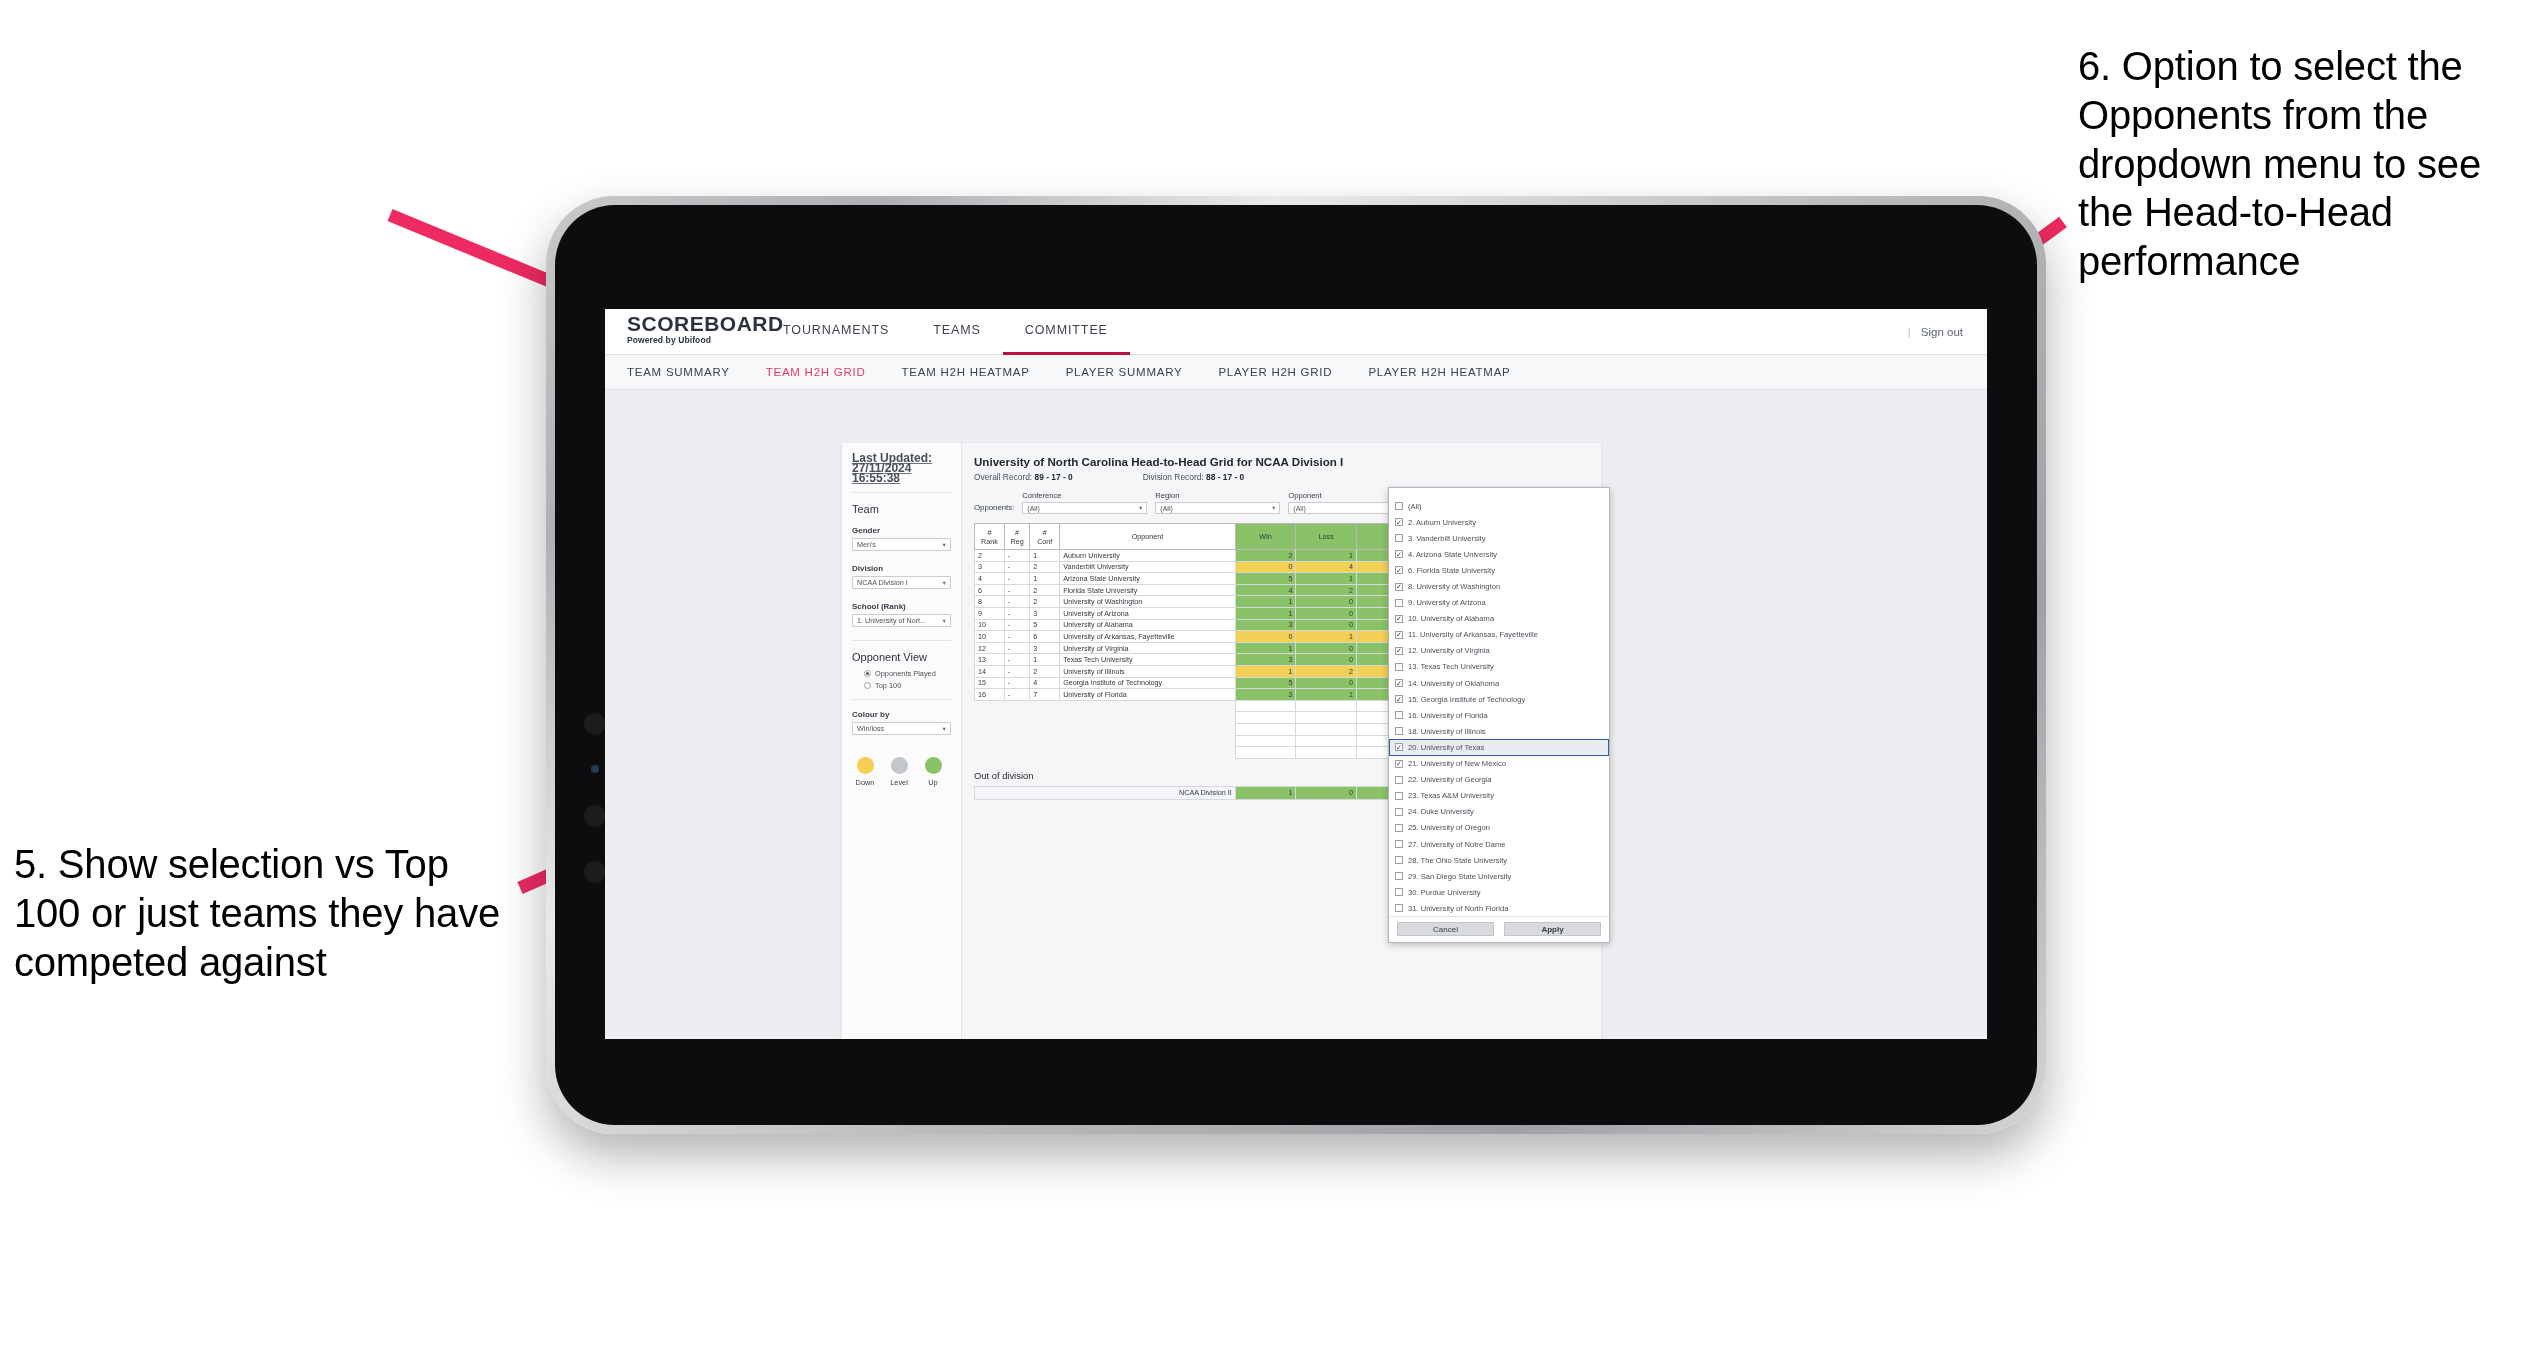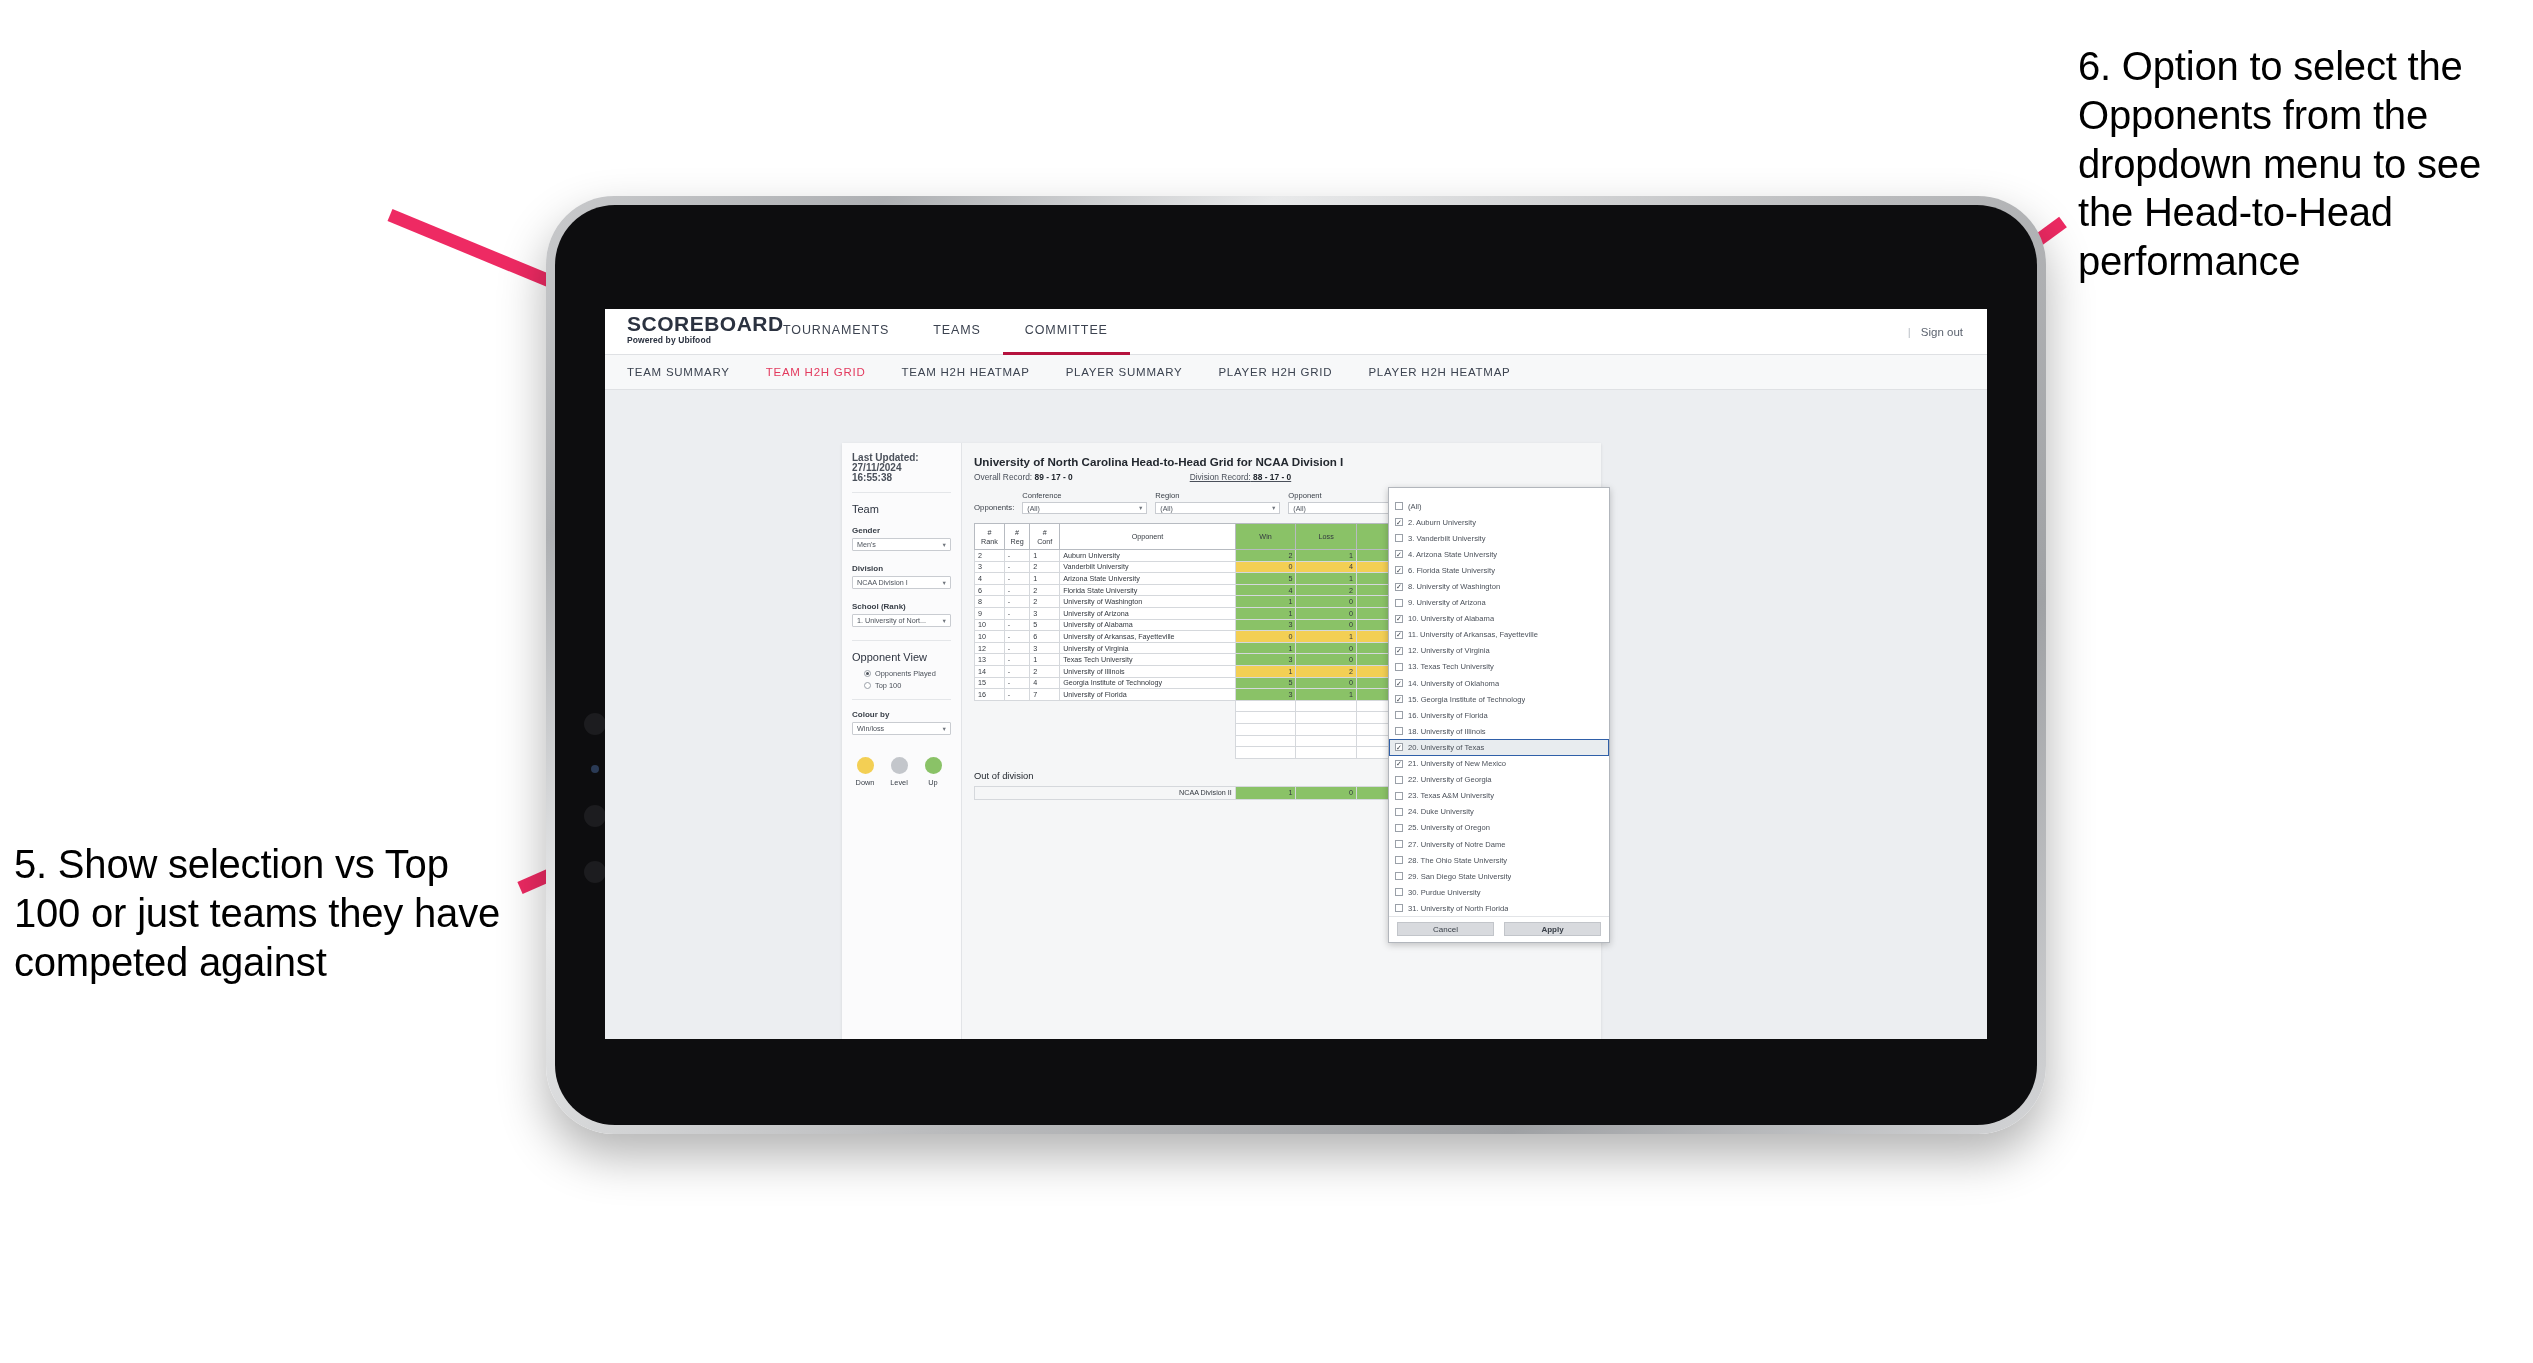--- a/index.html
+++ b/index.html
@@ -87,21 +87,21 @@
   #viz {
     position:absolute; left:237px; top:53px; width:759px; height:639px;
     background:#f5f6f7; box-shadow:0 1px 3px rgba(0,0,0,.10);
   }
 
   
   #pane-left {
     position:absolute; left:0; top:0; width:120px; height:100%;
     background:#fbfbfc; border-right:1px solid #e2e4e7; padding: 10px 10px 0 10px;
   }
-  .lu { font-size:10px; color:#6c7280; line-height:10px; }
+  .lu { font-size:12px; color:#6c7280; line-height:10px;text-decoration:underline; }
   .lu b { color:#4a505a; }
   .sep { height:1px; background:#e4e6e9; margin:9px 0 10px 0; }
   .f-title { font-size:11px; color:#2e3440; margin-bottom:11px; }
   .f-label { font-size:8px; color:#3a4049; font-weight:bold; margin-bottom:3px; }
   .f-select {
     height:13px; border:1px solid #c9ccd1; background:#fff; border-radius:1px;
     display:flex; align-items:center; justify-content:space-between;
     padding:0 3px 0 4px; font-size:7.2px; color:#4b515a; margin-bottom:13px;
   }
   .caret { font-size:5.5px; color:#70757d; }
@@ -112,21 +112,21 @@
   .radio-lbl { font-size:7.4px; color:#4b515a; }
   .legend { display:flex; gap:12px; margin-top:22px; padding-left:2px; }
   .legend-col { text-align:center; width:22px; }
   .dot { width:17px; height:17px; border-radius:50%; margin:0 auto 4px auto; }
   .legend-lbl { font-size:7.4px; color:#3a4049; }
 
   
   #pane-main { position:absolute; left:120px; top:0; right:0; height:100%; padding:12px 12px 0 12px; }
   .viz-title { font-size:11.6px; color:#23282f; font-weight:bold; margin-bottom:4px; }
   .rec-row { display:flex; font-size:8.4px; color:#4a505a; margin-bottom:9px; }
-  .rec-row .rec2 { margin-left:117px;text-decoration:underline; }
+  .rec-row .rec2 { margin-left:70px; }
   .rec-row b { color:#23282f; }
 
   .filters-row { display:flex; align-items:flex-end; gap:8px; margin-bottom:9px; }
   .filt { }
   .filt-label { font-size:7.6px; color:#3a4049; margin-bottom:2px; }
   .filt-box {
     height:12px; border:1px solid #c9ccd1; background:#fff;
     display:flex; align-items:center; justify-content:space-between;
     padding:0 3px 0 4px; font-size:7px; color:#4b515a;
   }

